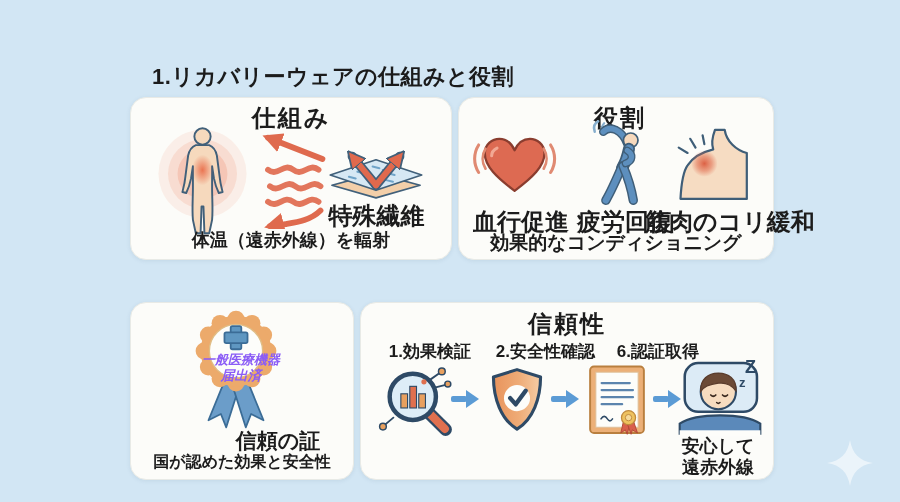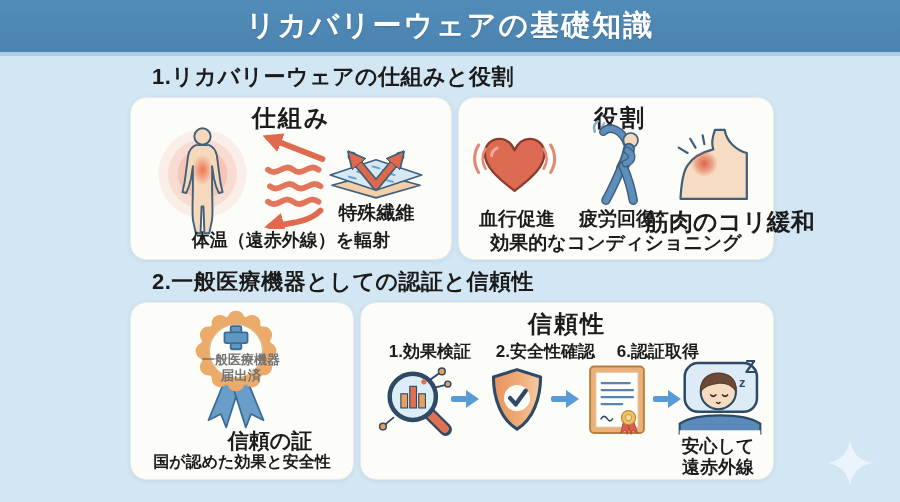--- a/index.html
+++ b/index.html
@@ -21,37 +21,34 @@
     text-shadow:0 1px 2px rgba(0,0,0,0.15);
   }
   .sec-heading{
     font-size:22px;font-weight:700;color:#1b1b1b;letter-spacing:0.5px;margin-left:27px;
   }
   .card{
     background:#fcfcf9;border:1px solid #e8eae6;border-radius:16px;
     box-shadow:0 1px 4px rgba(60,90,120,0.10);
   }
   .card-title{font-size:24px;font-weight:700;text-align:center;letter-spacing:2px;}
-  .lbl{font-size:19px;font-weight:700;text-align:center;white-space:nowrap;}
+  .lbl{font-size:24px;font-weight:700;text-align:center;white-space:nowrap;}
   .cap{font-size:18px;font-weight:700;text-align:center;white-space:nowrap;}
   .step-lbl{font-size:17px;font-weight:700;text-align:right;white-space:nowrap;}
-  .badge-line{font-size:13px;font-weight:700;text-align:center;color:#737373;white-space:nowrap;}
+  .badge-line{font-size:13px;font-weight:700;text-align:center;color:#8b5cf6;white-space:nowrap;font-style:italic;}
   .trust-title{font-size:21px;font-weight:700;text-align:center;}
   .trust-sub{font-size:16px;font-weight:700;text-align:center;white-space:nowrap;}
   .result-lbl{font-size:18px;font-weight:700;text-align:center;line-height:21px;white-space:nowrap;}
   .zz{font-weight:700;color:#2e4a66;}
 </style>
 </head>
 <body>
 
 <div class="stage">
 
-  <header class="abs topbar">
-    <h1>リカバリーウェアの基礎知識</h1>
-  </header>
 
   <div class="abs sec-heading" style="left:125px;top:62px;">1.リカバリーウェアの仕組みと役割</div>
 
   <div class="abs card" style="left:130px;top:97px;width:320px;height:161px;">
     <div class="abs card-title" style="left:0;top:4px;width:320px;">仕組み</div>
 
     <span class="abs" style="left:24px;top:26px;">
       <svg width="95" height="115" viewBox="0 0 90 120">
         <defs>
           <radialGradient id="bodyheat" cx="50%" cy="50%" r="50%">
@@ -174,21 +171,20 @@
             <path d="M40 20 L38 10"></path>
             <path d="M21 30 L11 24"></path>
         </g>
       </svg>
     </span>
     <div class="abs lbl" style="left:186px;top:108px;width:128px;font-size:24px;">筋肉のコリ緩和</div>
 
     <div class="abs cap" style="left:0;top:132px;width:314px;font-size:19px;">効果的なコンディショニング</div>
   </div>
 
-  <div class="abs sec-heading" style="left:125px;top:267px;">2.一般医療機器としての認証と信頼性</div>
 
   <div class="abs card" style="left:130px;top:302px;width:222px;height:176px;">
     <span class="abs" style="left:47px;top:-7px;">
       <svg width="116" height="142" viewBox="0 0 130 160">
         <g stroke="#3b6c96" stroke-width="2" stroke-linejoin="round">
           <polygon points="52,96 34,140 48,133 54,148 68,104" fill="#6b9dc9"></polygon>
           <polygon points="78,96 96,140 82,133 76,148 62,104" fill="#6b9dc9"></polygon>
         </g>
         <g fill="#ecaa6b">
           <circle cx="101" cy="62" r="9.5"></circle>
@@ -207,21 +203,21 @@
         </g>
         <circle cx="65" cy="62" r="30" fill="#fdfdfa" stroke="#e0bd85" stroke-width="1.5"></circle>
         <g fill="#5f97c1" stroke="#3b6c96" stroke-width="2" stroke-linejoin="round">
           <rect x="59" y="34" width="12" height="26" rx="2"></rect>
           <rect x="52" y="41" width="26" height="12" rx="2"></rect>
         </g>
       </svg>
     </span>
     <div class="abs badge-line" style="left:50px;top:48px;width:120px;">一般医療機器</div>
     <div class="abs badge-line" style="left:50px;top:64px;width:120px;font-size:13.5px;">届出済</div>
-    <div class="abs trust-title" style="left:0;top:124px;width:222px;padding-left:28px;">信頼の証</div>
+    <div class="abs trust-title" style="left:8px;top:124px;width:222px;padding-left:28px;">信頼の証</div>
     <div class="abs trust-sub" style="left:0;top:149px;width:222px;">国が認めた効果と安全性</div>
   </div>
 
   <div class="abs card" style="left:360px;top:302px;width:412px;height:176px;">
     <div class="abs card-title" style="left:0;top:5px;width:412px;">信頼性</div>
 
     <div class="abs step-lbl" style="left:10px;top:37px;width:100px;">1.効果検証</div>
     <div class="abs step-lbl" style="left:118px;top:37px;width:116px;">2.安全性確認</div>
     <div class="abs step-lbl" style="left:238px;top:37px;width:100px;">6.認証取得</div>
 

